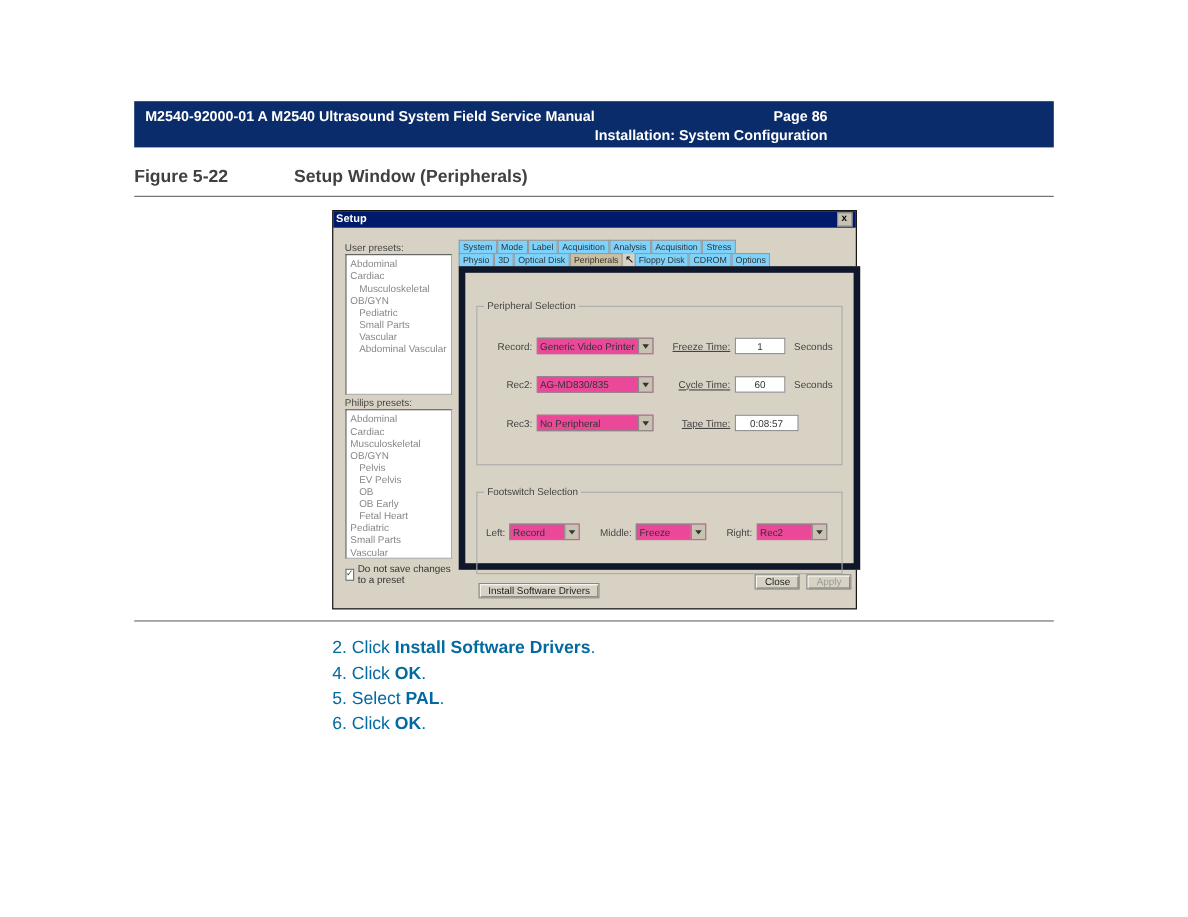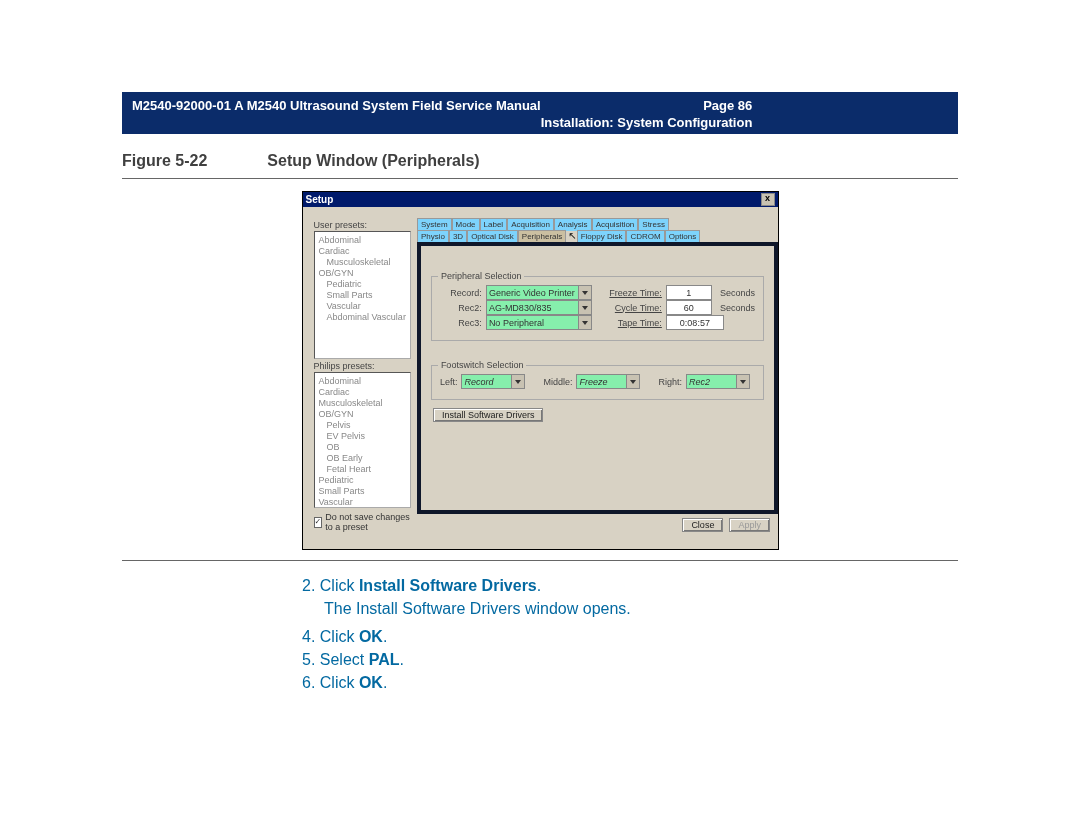--- a/index.html
+++ b/index.html
@@ -132,56 +132,56 @@
     height: 12px;
     line-height: 12px;
     color: #333;
   }
   .tab.active {
     background: #cbbfa1;
     position: relative;
   }
   .tabs-row .cursor { font-size: 10px; margin-left: 2px; color: #000; }
   .tab-panel {
-    border: 4px solid #0f172a;
+    border: 6px solid #0f172a;
     background: #d8d2c4;
     height: 252px;
     position: relative;
     padding: 6px;
   }
   .groupbox {
     border: 1px solid #aaa;
     padding: 8px 8px 10px 8px;
     margin: 24px 4px 8px 4px;
     position: relative;
   }
   .groupbox .gb-title {
     position: absolute;
     top: -6px;
     left: 6px;
     background: #d8d2c4;
     padding: 0 3px;
     font-size: 9px;
     color: #444;
   }
-  .row { display: flex; align-items: center; margin: 0 0; gap: 4px; font-size: 9px; color: #444;}
+  .row { display: flex; align-items: center; margin: 20px 0; gap: 4px; font-size: 9px; color: #444;}
   .lbl { width: 42px; text-align: right; }
   .lbl2 { width: 58px; text-align: right; margin-left: 8px; text-decoration: underline; }
   .select {
-    background: #86efac;
+    background: #ec4899;
     border: 1px solid #888;
     height: 13px;
     display: flex; align-items: center;
     padding: 0 2px;
     font-size: 9px;
     width: 100px;
     position: relative;
     color: #333;
   }
-  .select.sm { width: 58px; font-style: italic; }
+  .select.sm { width: 58px; }
   .select .arrow {
     position: absolute; right: 0; top: 0;
     width: 12px; height: 100%;
     background: #c8c2b2;
     border-left: 1px solid #888;
     display: flex; align-items: center; justify-content: center;
   }
   .arrow::after { content: ""; border-left:3px solid transparent; border-right:3px solid transparent; border-top:4px solid #333; }
   .field {
     background: #fff;
@@ -368,19 +368,18 @@
             <span class="winbtn">Close</span>
             <span class="winbtn disabled">Apply</span>
           </div>
         </div>
       </div>
     </div>
   </div>
 
   <div class="instr">
     <div class="line"><span>2.</span> <span>Click </span><span class="bold">Install Software Drivers</span><span>.</span></div>
-    <div class="sub">The Install Software Drivers window opens.</div>
     <div class="line"><span>4.</span> <span>Click </span><span class="bold">OK</span><span>.</span></div>
     <div class="line"><span>5.</span> <span>Select </span><span class="bold">PAL</span><span>.</span></div>
     <div class="line"><span>6.</span> <span>Click </span><span class="bold">OK</span><span>.</span></div>
   </div>
 
 </div>
 
 </body></html>

